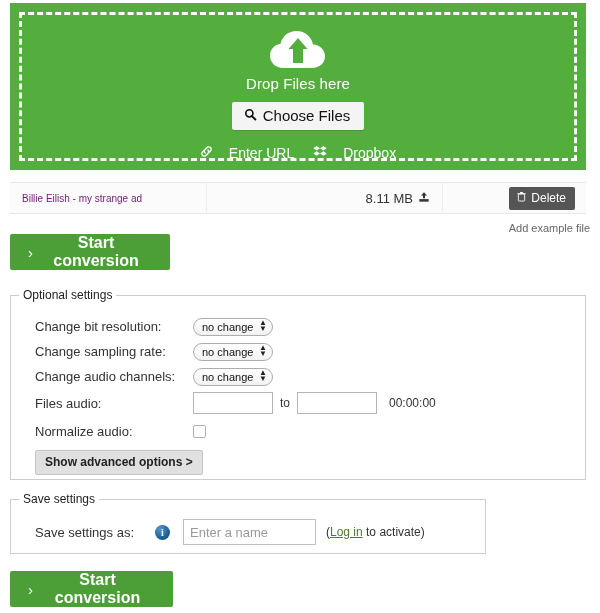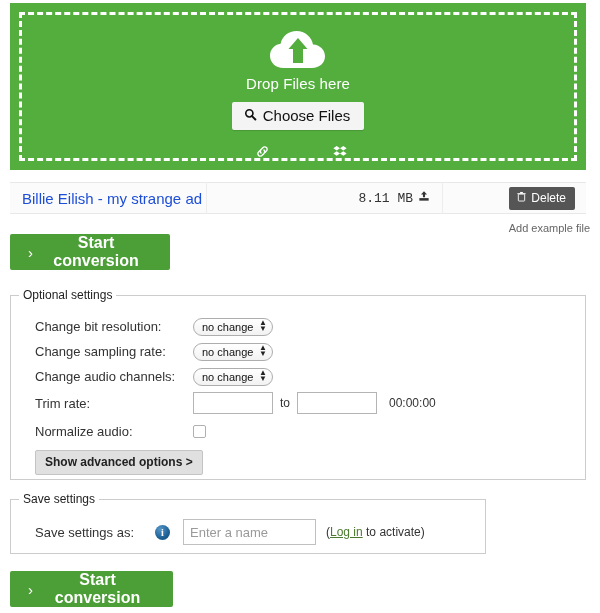--- a/index.html
+++ b/index.html
@@ -72,23 +72,22 @@
     display: flex;
     align-items: center;
     gap: 19px;
   }
   .service-link {
     color: #ffffff;
     font-size: 14px;
     text-decoration: none;
     display: flex;
     align-items: center;
-    gap: 7px;
-    cursor: pointer;
-    flex-direction: column;
+    gap: 16px;
+    cursor: pointer;
   }
   .service-link .slabel { line-height: 16px; }
 
   
   .file-table {
     position: absolute;
     left: 10px;
     top: 182px;
     width: 576px;
     height: 32px;
@@ -100,35 +99,34 @@
   }
   .cell-name {
     width: 197px;
     height: 32px;
     display: flex;
     align-items: center;
     padding-left: 12px;
     border-right: 1px solid #ededed;
     overflow: hidden;
     white-space: nowrap;
-    font-size: 15px;
-    color: #1d4ed8;
+    font-size: 10px;
+    color: #701a75;
   }
   .cell-size {
     flex: 1;
     height: 32px;
     display: flex;
     align-items: center;
     justify-content: flex-end;
     padding-right: 12px;
     border-right: 1px solid #ededed;
     font-size: 13px;
     color: #333333;
     gap: 5px;
-    font-family: Liberation Mono, monospace;
   }
   .cell-action {
     width: 143px;
     height: 32px;
     display: flex;
     align-items: center;
     justify-content: flex-end;
     padding-right: 11px;
   }
   .delete-btn {
@@ -452,21 +450,21 @@
           <option>no change</option>
         </select>
         <span class="sel-arrows">
             <span>▲</span>
             <span>▼</span>
           </span>
       </span>
     </div>
 
     <div class="row" style="height:28px;">
-      <div class="row-label">Trim rate:</div>
+      <div class="row-label">Files audio:</div>
       <input class="txt-input" type="text" value="" style="">
       <span class="trim-to">to</span>
       <input class="txt-input" type="text" value="" style="">
       <span class="trim-total">00:00:00</span>
     </div>
 
     <div class="row" style="height:26px;">
       <div class="row-label">Normalize audio:</div>
       <span class="checkbox"></span>
     </div>

